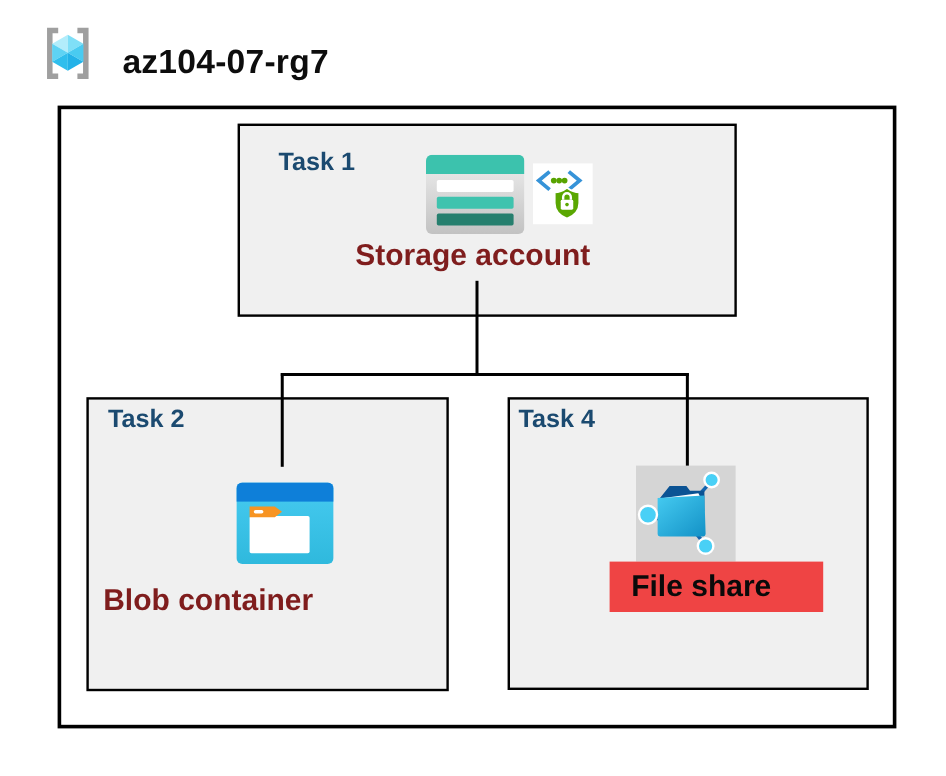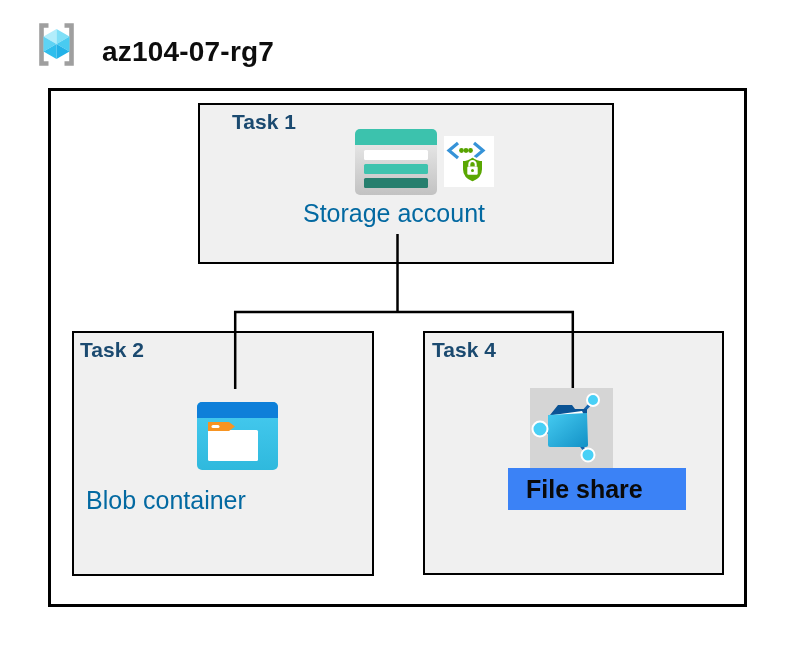--- a/index.html
+++ b/index.html
@@ -15,35 +15,35 @@
   .rg-icon{left:33px;top:21px;width:47px;height:47px;}
 
   
   .outer-box{left:48px;top:88px;width:699px;height:519px;border:3px solid #000;background:#fff;}
   .task-box{background:#f0f0f0;border:2.5px solid #000;}
   .task1{left:198px;top:103px;width:416px;height:161px;}
   .task2{left:72px;top:331px;width:302px;height:245px;}
   .task3{left:423px;top:331px;width:301px;height:244px;}
 
   .task-label{font-size:21px;font-weight:bold;color:#1b4a70;}
-  .t1-label{left:232px;top:110px;}
-  .t2-label{left:80px;top:338px;text-align:right;}
+  .t1-label{left:232px;top:124px;}
+  .t2-label{left:90px;top:338px;text-align:right;}
   .t3-label{left:432px;top:338px;}
 
-  .item-label{font-size:25px;font-weight:normal;color:#0369a1;}
+  .item-label{font-size:25px;font-weight:bold;color:#7f1d1d;}
   .storage-label{left:198px;top:199px;width:392px;text-align:center;}
   .blob-label{left:86px;top:486px;width:300px;text-align:left;}
 
   
   .storage-icon{left:355px;top:129px;width:82px;height:66px;z-index:4;}
   .sas-icon{left:444px;top:136px;width:50px;height:51px;z-index:4;}
   .blob-icon{left:197px;top:402px;width:81px;height:68px;z-index:4;}
   .fs-badge{left:530px;top:388px;width:83px;height:80px;background:#d5d5d5;z-index:4;}
   .fs-svg{position:absolute;left:0;top:0;width:83px;height:80px;}
-  .fs-label-bg{left:508px;top:468px;width:178px;height:42px;background:#3b82f6;z-index:4;}
+  .fs-label-bg{left:508px;top:468px;width:178px;height:42px;background:#ef4444;z-index:4;}
   .fs-label{position:absolute;left:18px;top:0;height:42px;line-height:42px;font-size:25px;font-weight:bold;color:#0a0a0a;}
 
   .connectors{left:0;top:0;width:788px;height:647px;z-index:3;pointer-events:none;}
 </style>
 </head>
 <body>
 
 <div class="abs rg-icon">
   <svg width="47" height="47" viewBox="0 0 47 47">
     <path d="M15.5 4.5 H8.5 V42.5 H15.5" fill="none" stroke="#9f9f9f" stroke-width="4.6"></path>

